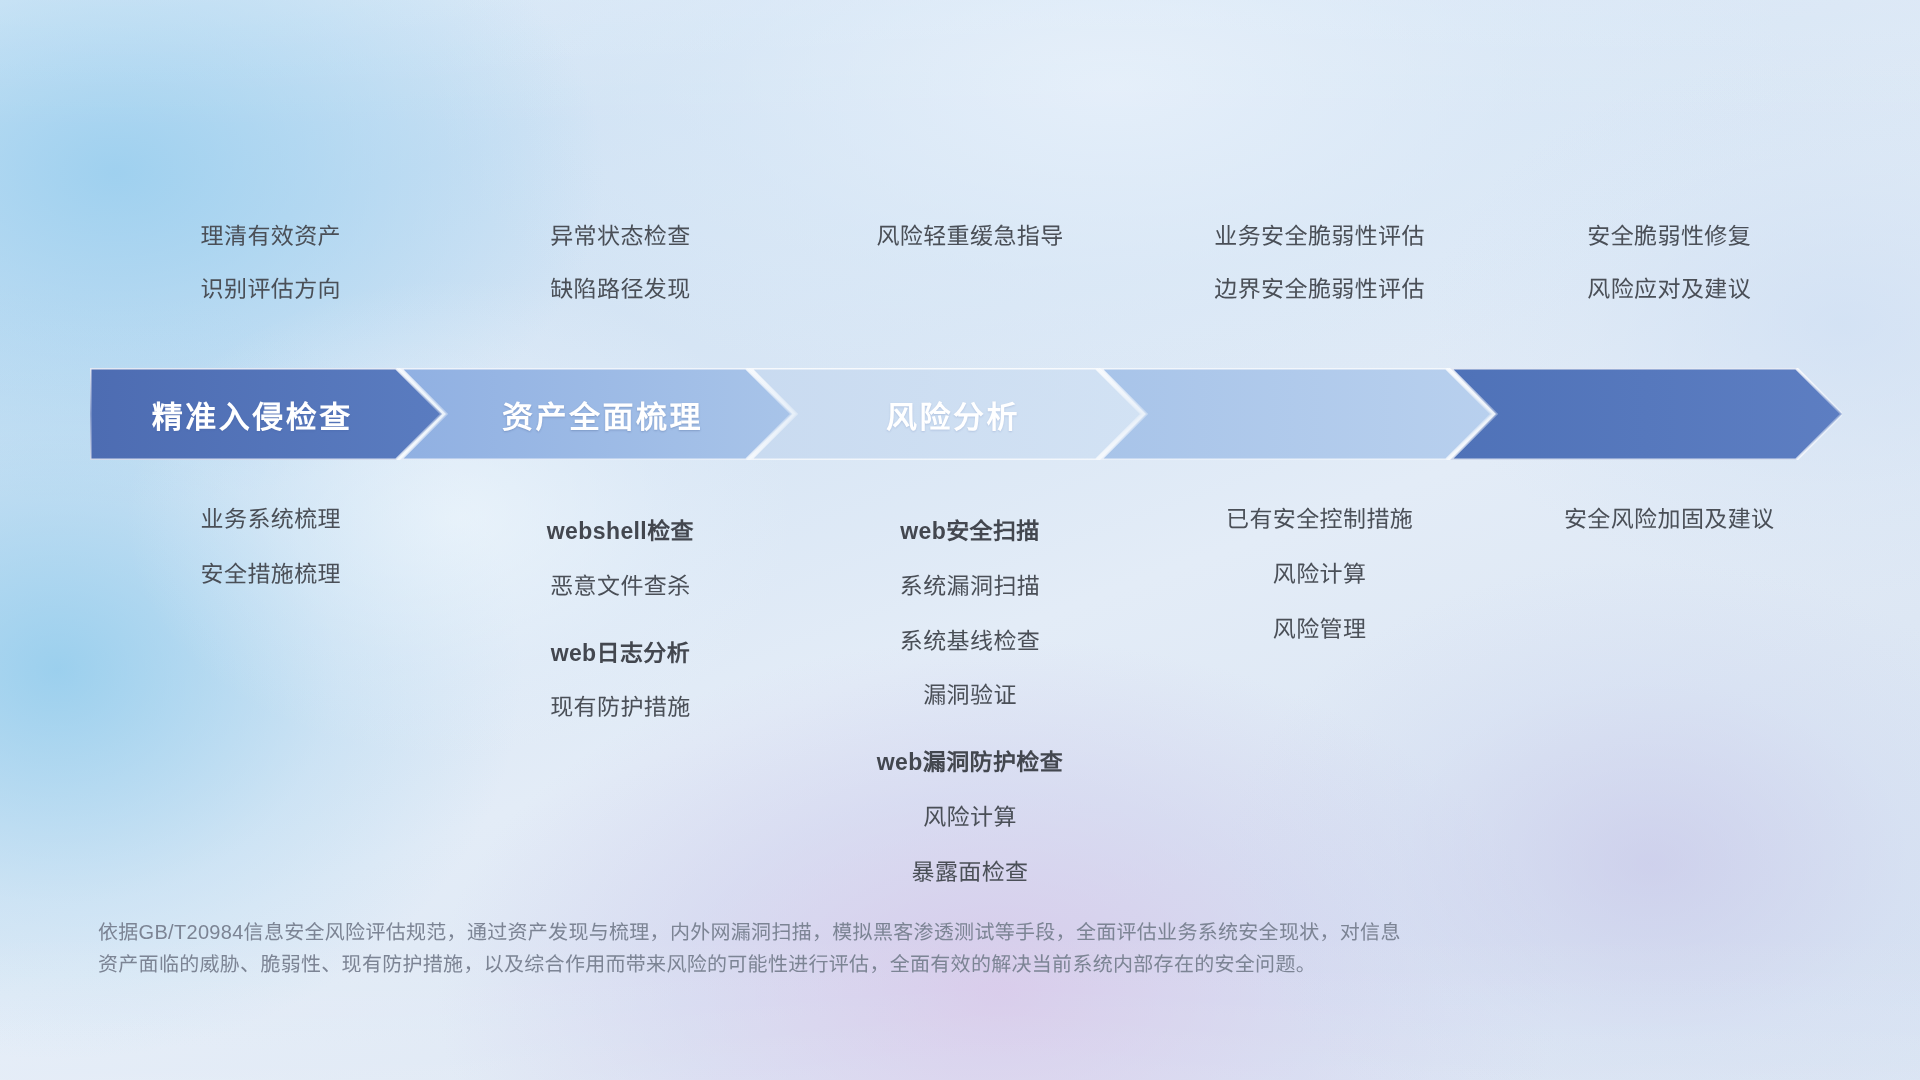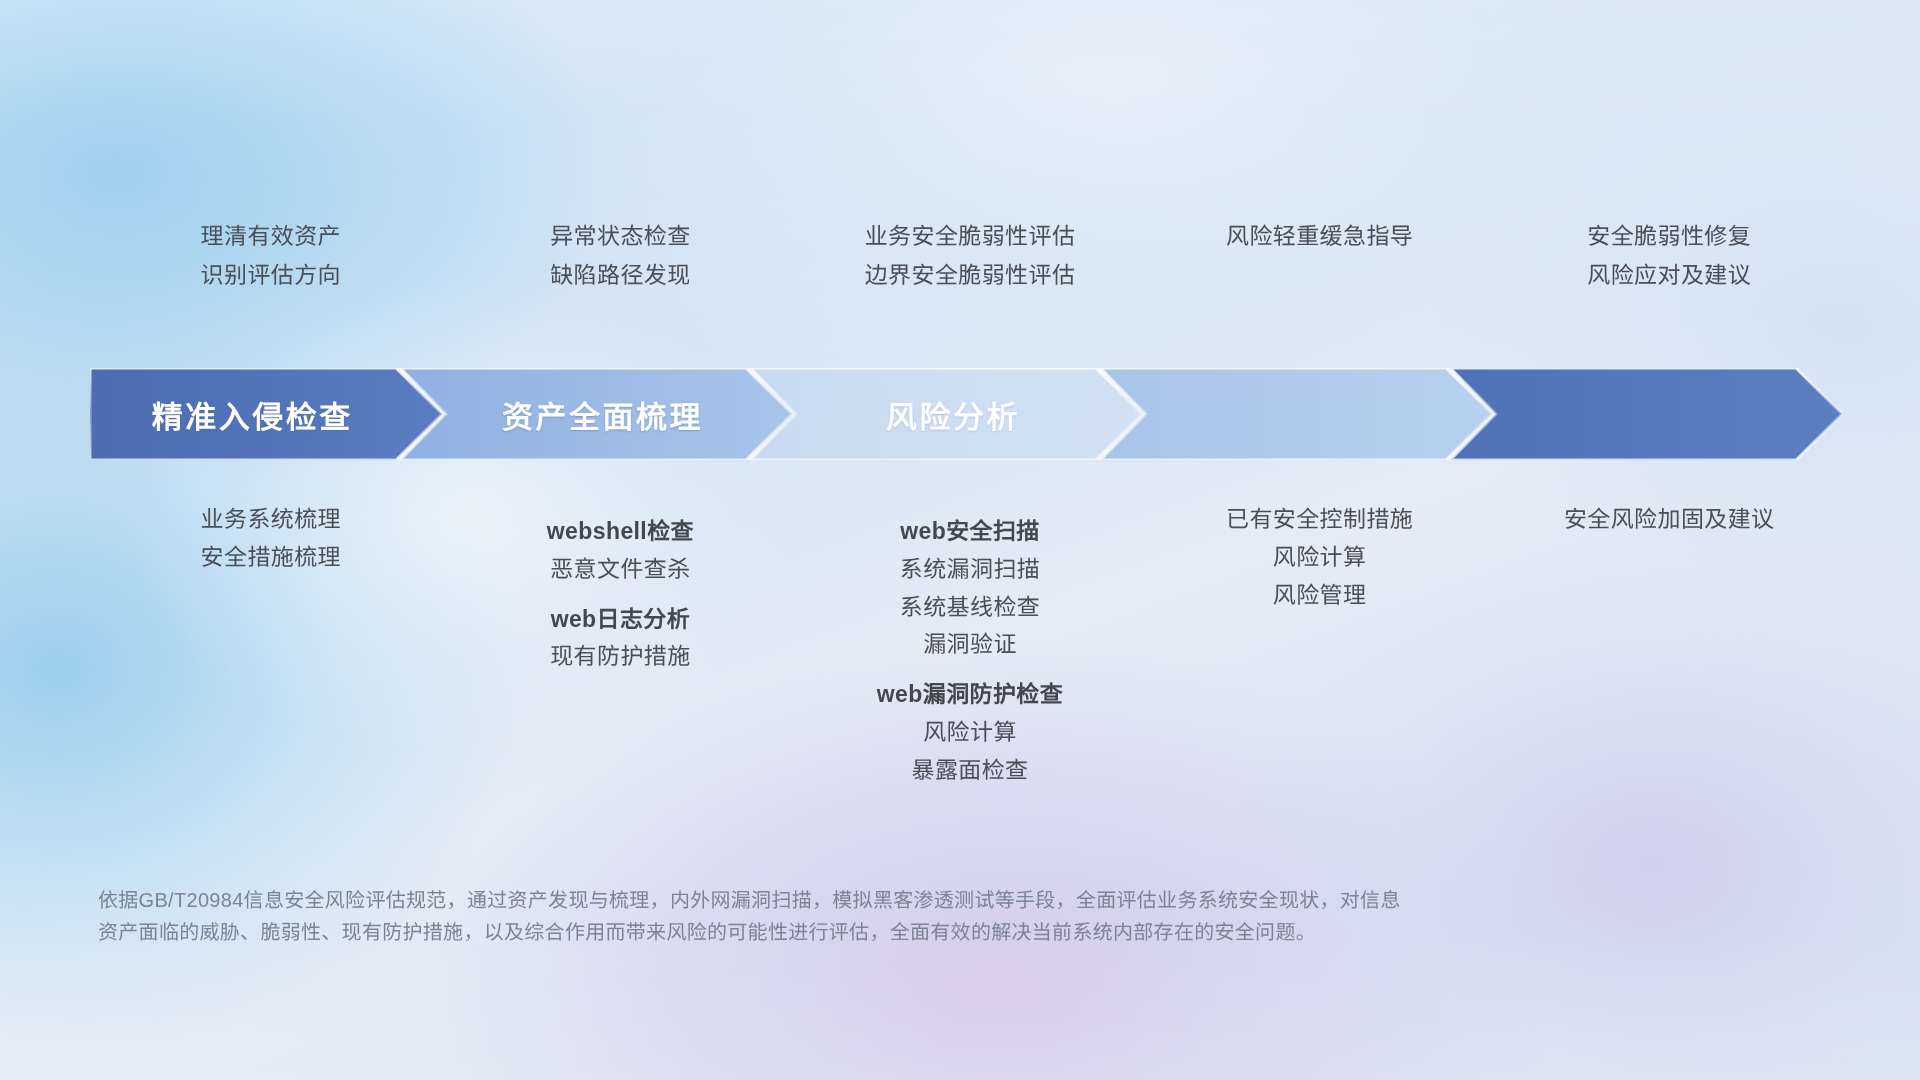--- a/index.html
+++ b/index.html
@@ -81,33 +81,33 @@
     grid-template-columns: repeat(5, 1fr);
   }
 
   .top-row { top: 222px; }
   .bottom-row { top: 505px; }
 
   .col-top, .col-bottom {
     display: flex;
     flex-direction: column;
     align-items: center;
-    gap: 10px;
+    gap: 24px;
   }
   .col-top { padding: 0 6px; }
 
   .note {
     color: #4a4f57;
     font-size: 23px;
     line-height: 1.25;
     letter-spacing: 0.4px;
     white-space: nowrap;
   }
 
-  .col-bottom { gap: 9px; }
+  .col-bottom { gap: 26px; }
   .item {
     color: #4a4f57;
     font-size: 23px;
     line-height: 1.25;
     letter-spacing: 0.4px;
     white-space: nowrap;
   }
   .item.strong { font-weight: 700; color: #43474f; margin-top: 12px; }
 
   
@@ -137,21 +137,21 @@
     white-space: nowrap;
   }
   .band-label.on-dark { color: #ffffff; text-shadow: 0 1px 2px rgba(40,60,110,0.25); }
   .band-label.on-light { color: #ffffff; text-shadow: 0 1px 2px rgba(60,85,150,0.18); }
   .band-label.on-pale { color: #4a5fa8; }
 
   
   .footer {
     position: absolute;
     left: 98px;
-    top: 884px;
+    top: 916px;
     width: 1520px;
     color: #7c8494;
     font-size: 20px;
     line-height: 1.62;
     letter-spacing: 0.3px;
   }
   .footer p { margin: 0; }
 </style>
 </head>
 <body>
@@ -176,26 +176,26 @@
         <div class="note">理清有效资产</div>
         <div class="note">识别评估方向</div>
       </div>
 
       <div class="col-top">
         <div class="note">异常状态检查</div>
         <div class="note">缺陷路径发现</div>
       </div>
 
       <div class="col-top">
+        <div class="note">风险轻重缓急指导</div>
+      </div>
+
+      <div class="col-top">
         <div class="note">业务安全脆弱性评估</div>
         <div class="note">边界安全脆弱性评估</div>
-      </div>
-
-      <div class="col-top">
-        <div class="note">风险轻重缓急指导</div>
       </div>
 
       <div class="col-top">
         <div class="note">安全脆弱性修复</div>
         <div class="note">风险应对及建议</div>
       </div>
 
     </div>
 
     <div class="band">

